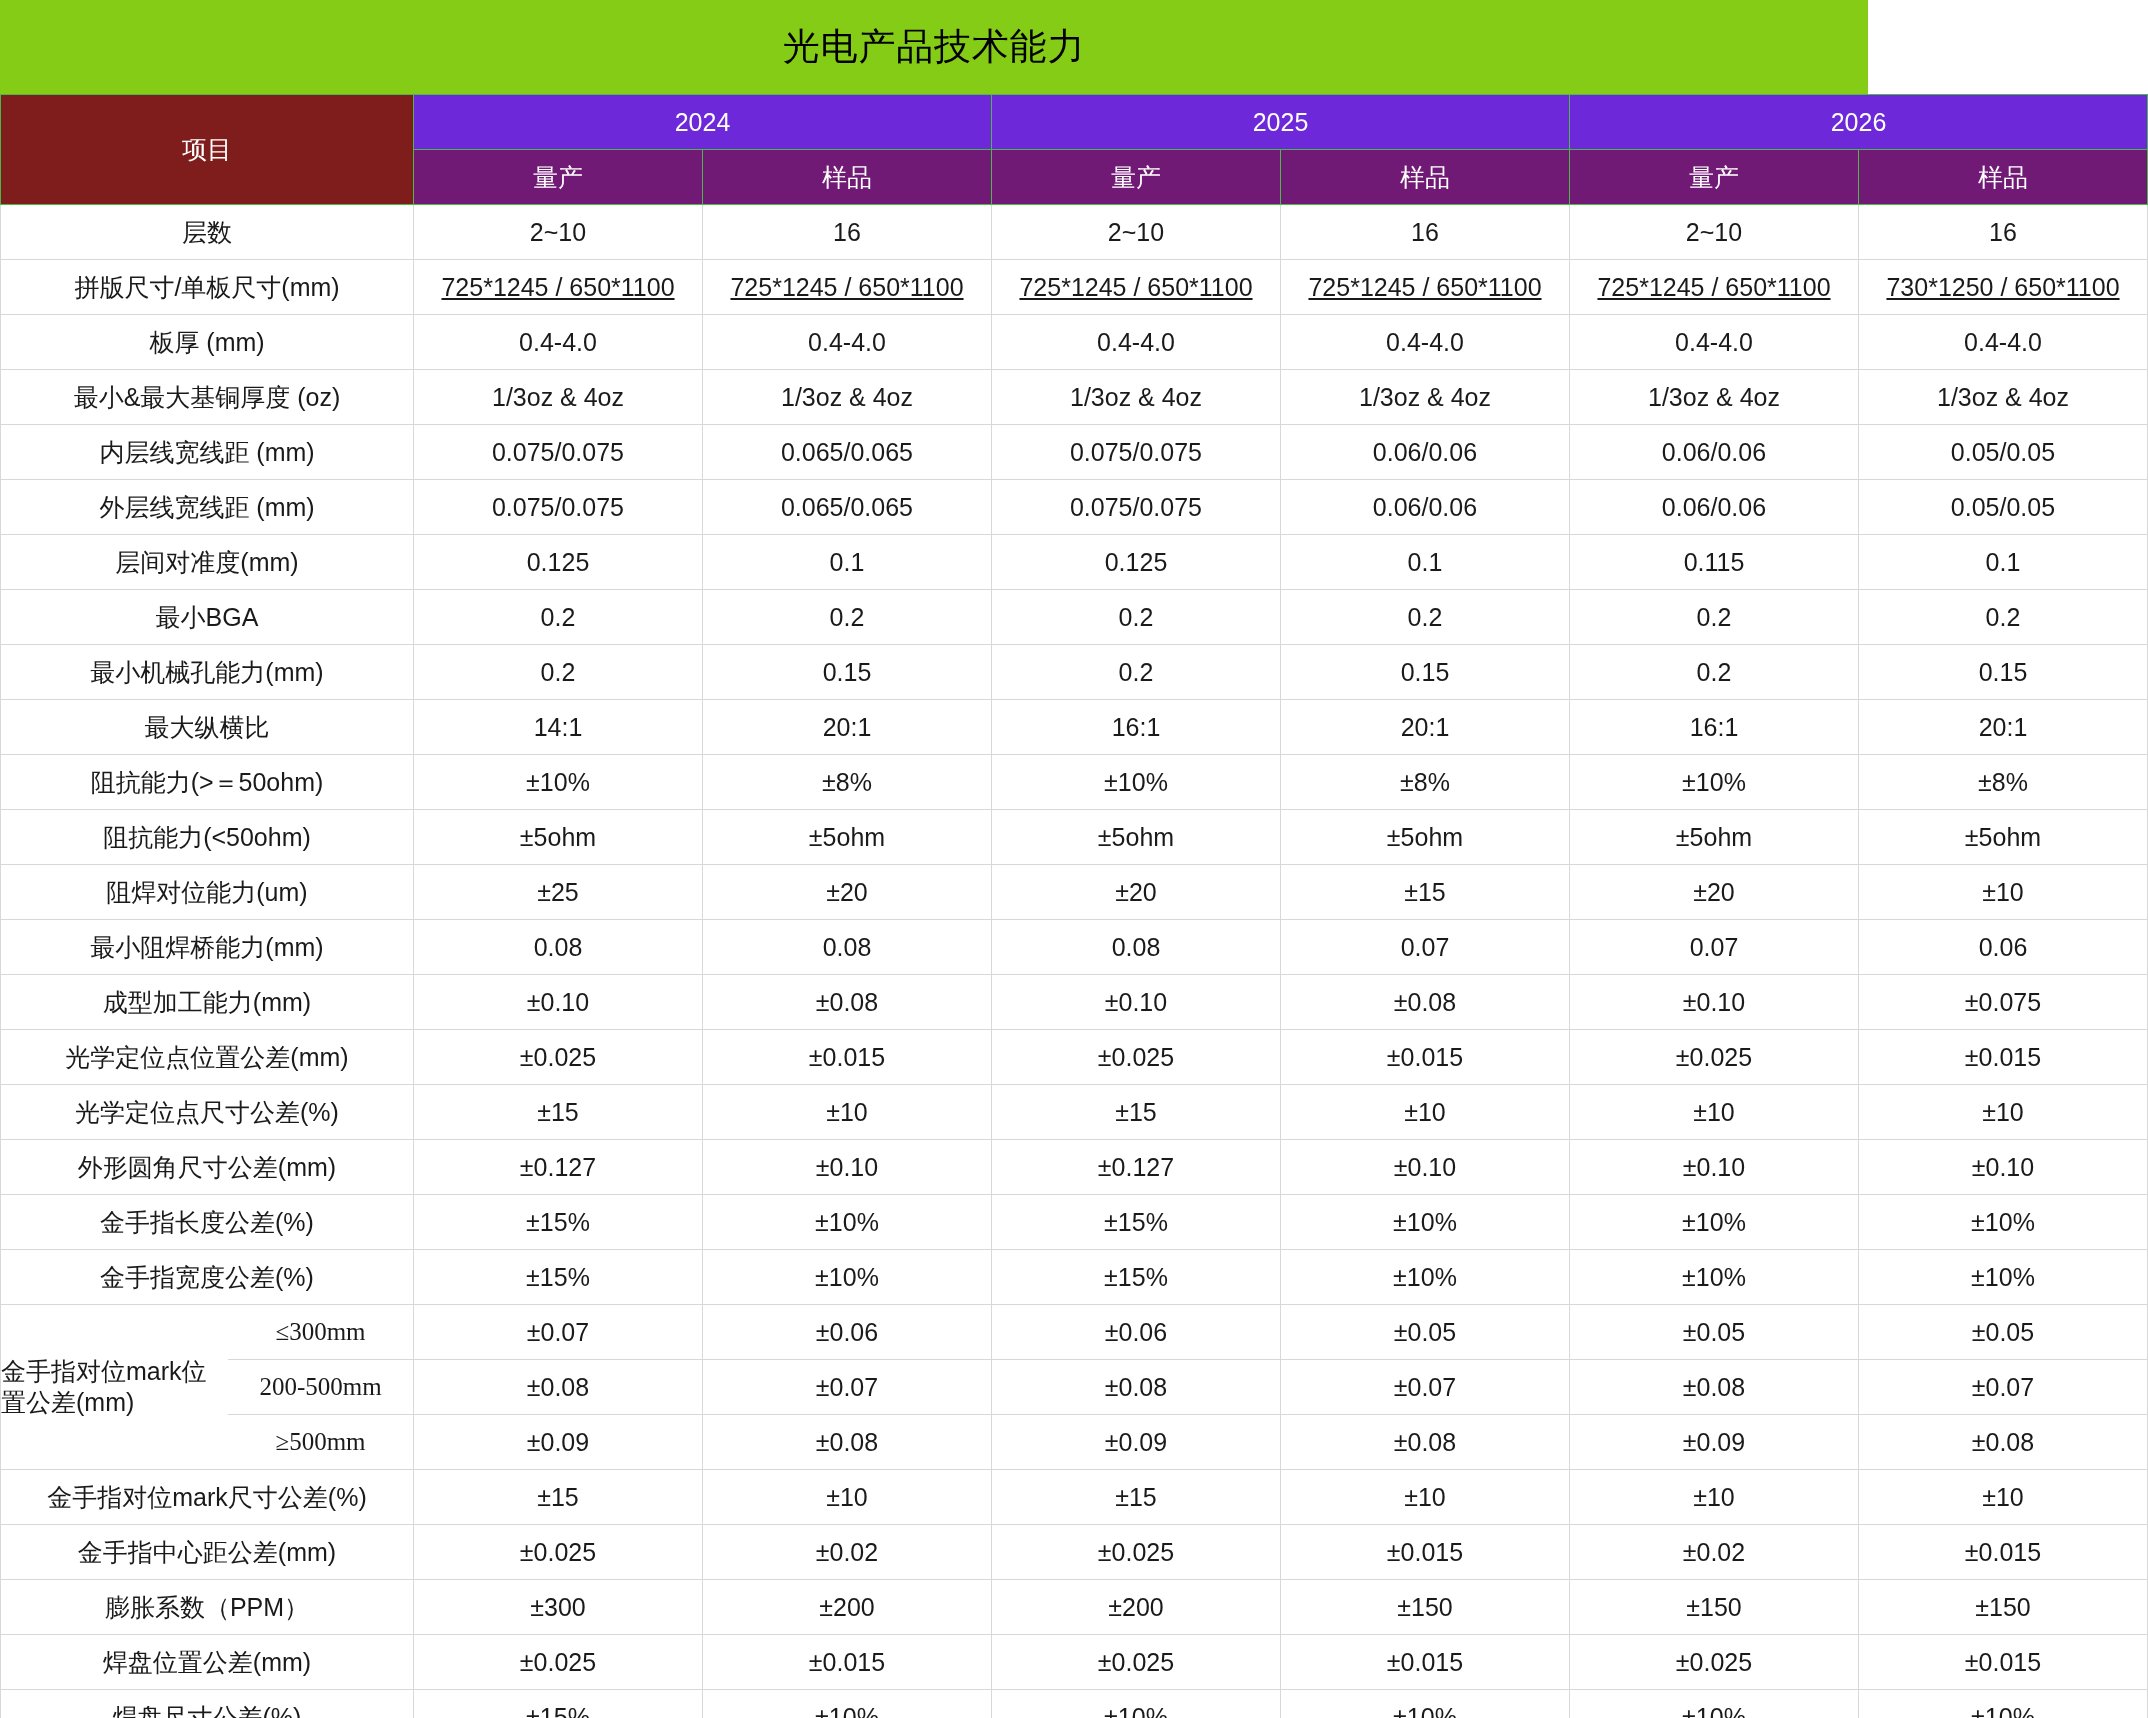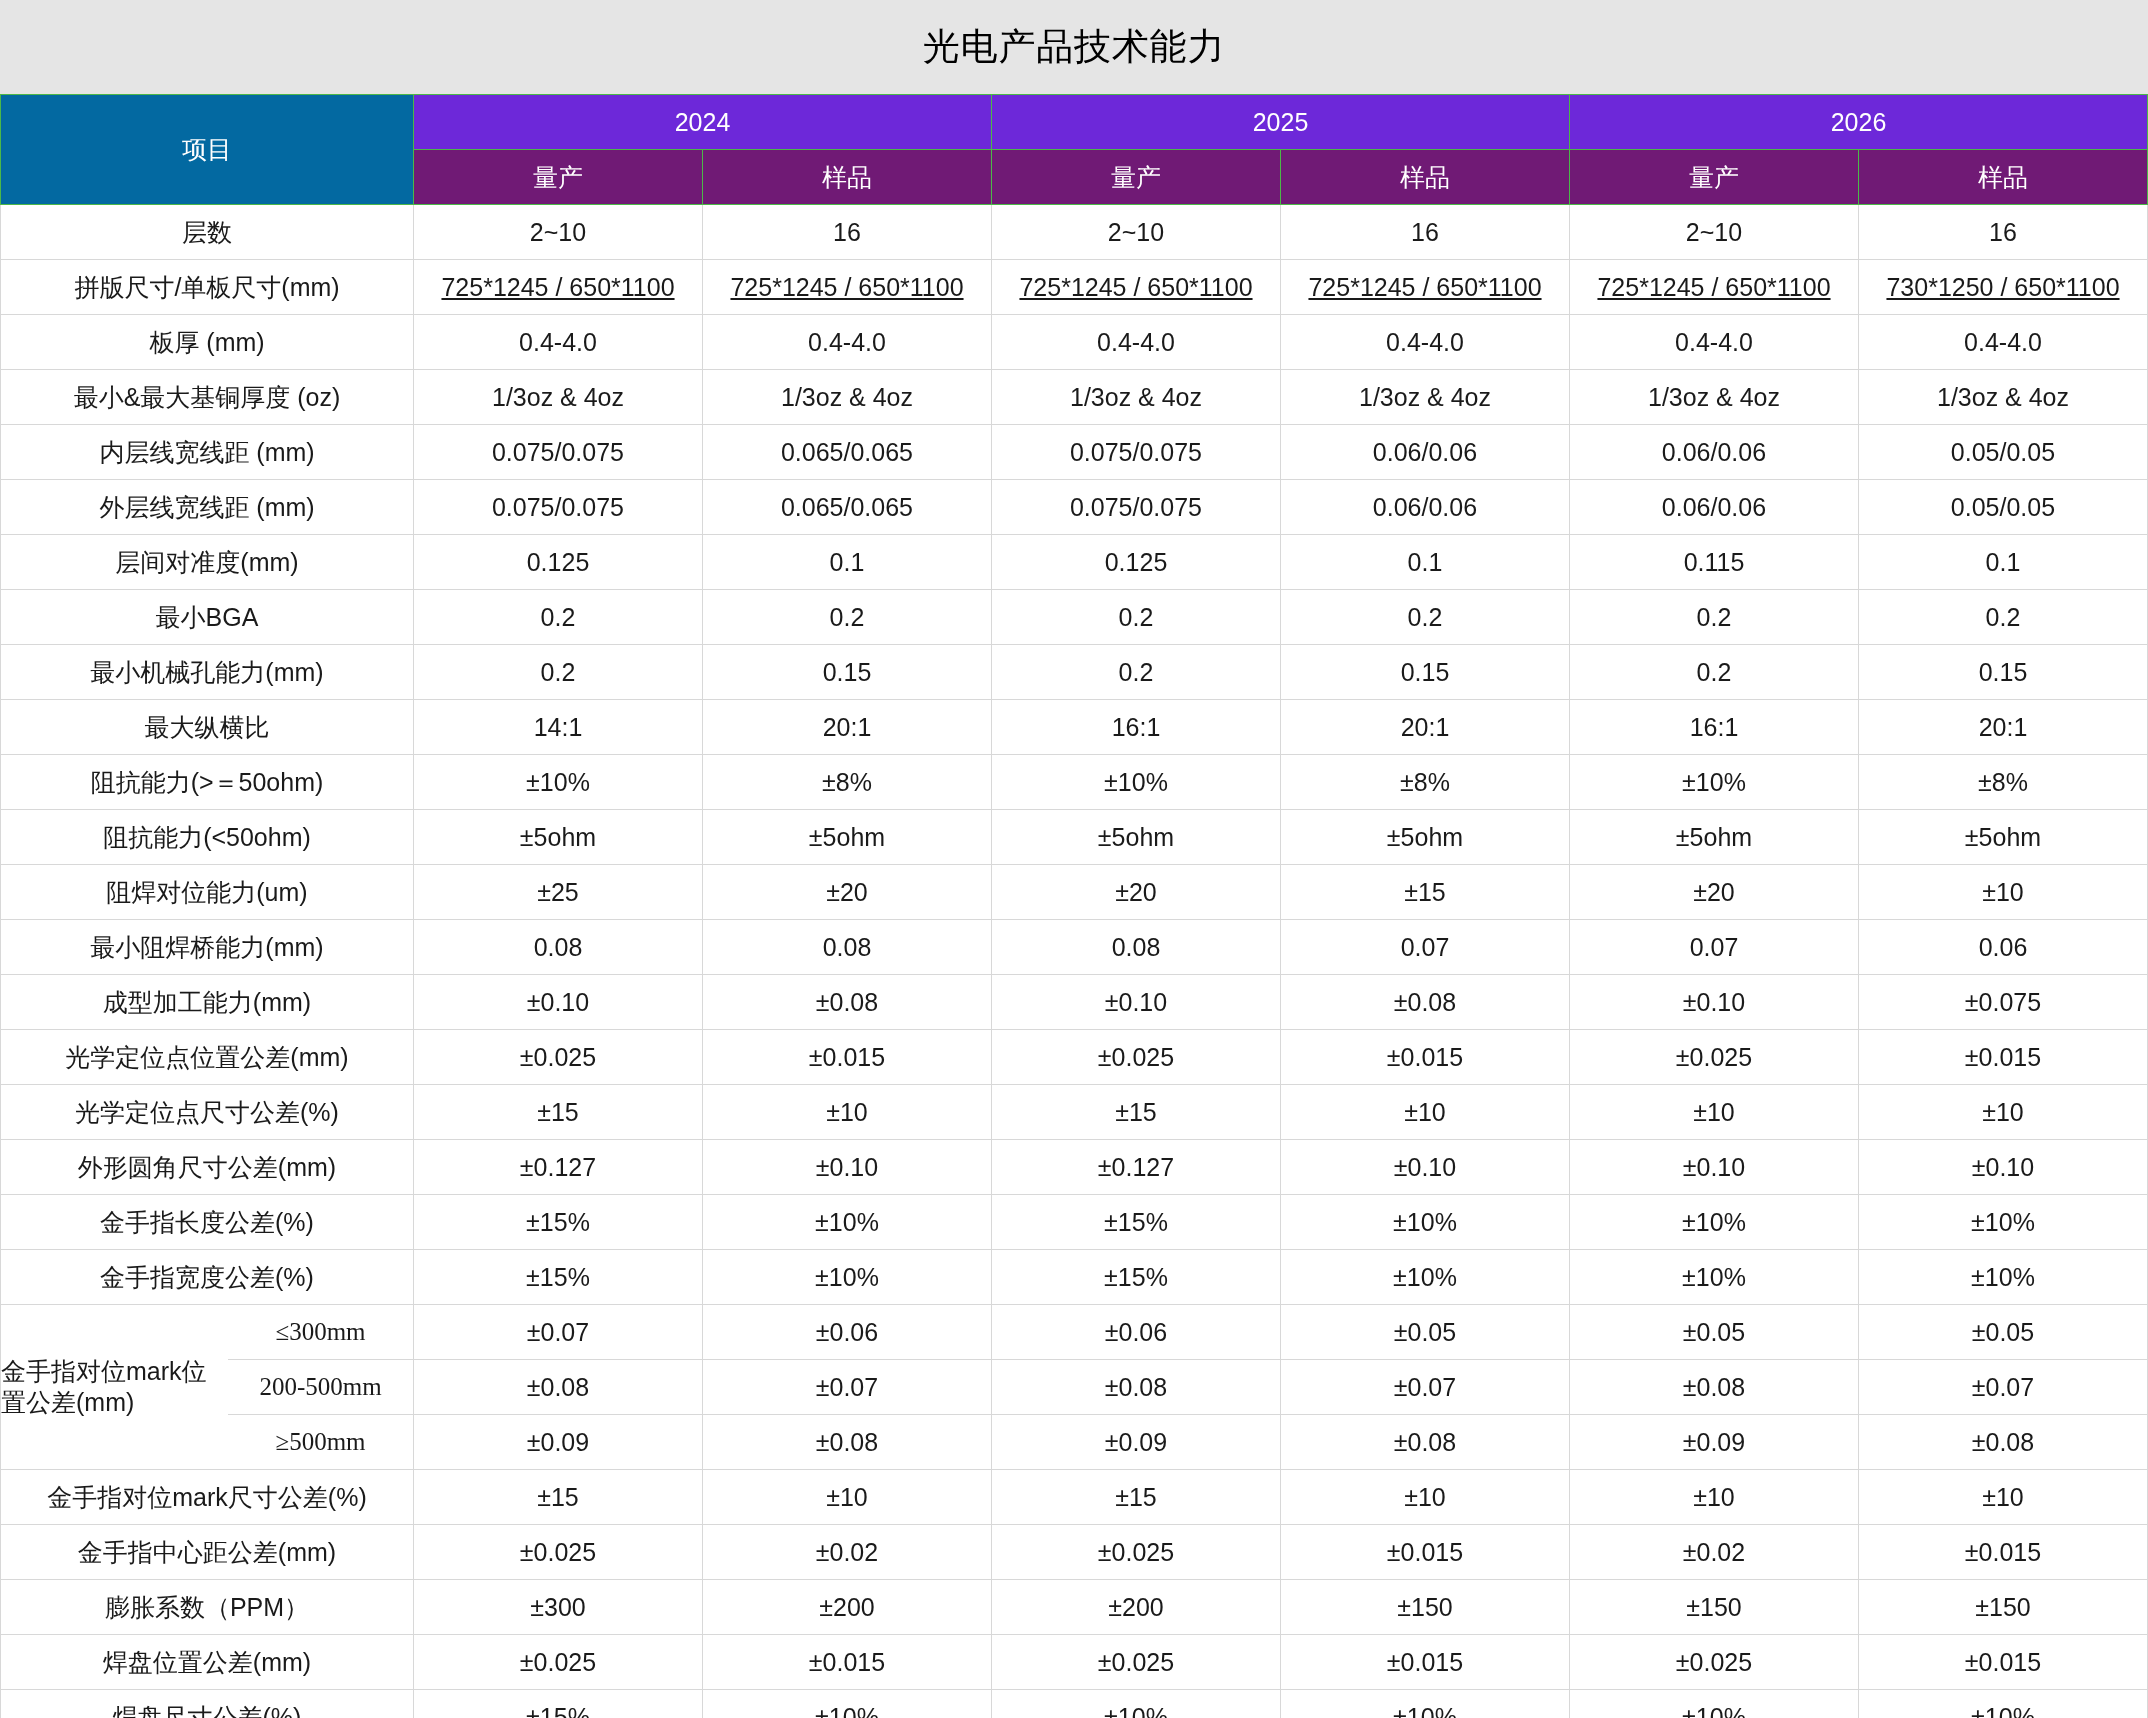--- a/index.html
+++ b/index.html
@@ -10,23 +10,23 @@
   body {
     width: 2148px;
     font-family: "Liberation Sans", "DejaVu Sans", sans-serif;
     color: #000000;
   }
   .page {
     width: 2148px;
     box-sizing: border-box;
   }
   .title-bar {
-    width: 2148px;
+    width: 1868px;
     height: 94px;
-    background: #e5e5e5;
+    background: #84cc16;
     display: flex;
     align-items: center;
     justify-content: center;
   }
   .title-bar .title {
     font-size: 37px;
     color: #000;
     letter-spacing: 0.8px;
   }
   table.cap {
@@ -45,21 +45,21 @@
     color: #1a1a1a;
   }
   
   .hdr-green {
     background: #6d28d9;
     color: #ffffff !important;
     border-color: #4cb848 !important;
     font-size: 28.5px;
   }
   .hdr-item {
-    background: #0369a1;
+    background: #7f1d1d;
     color: #ffffff !important;
     border-color: #4cb848 !important;
     font-size: 28.5px;
   }
   .hdr-sub {
     background: #701a75;
     color: #ffffff !important;
     border-color: #4cb848 !important;
     font-size: 27px;
   }

